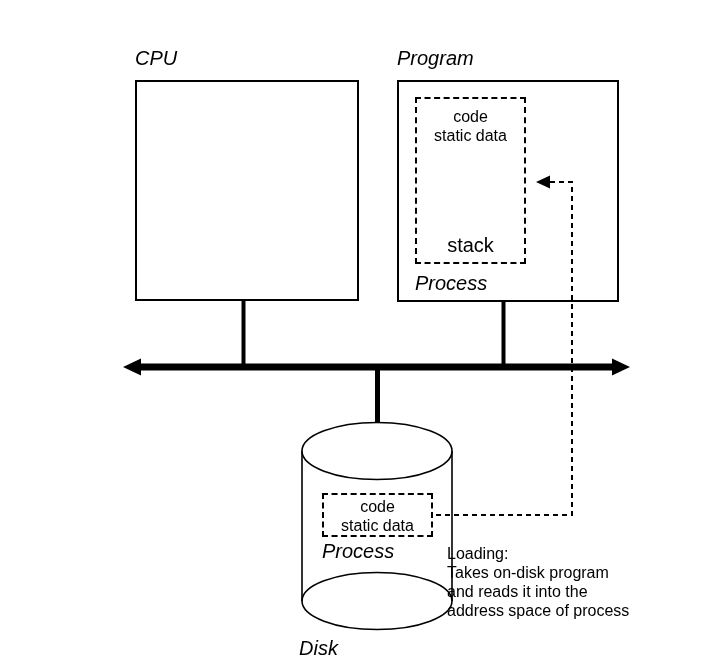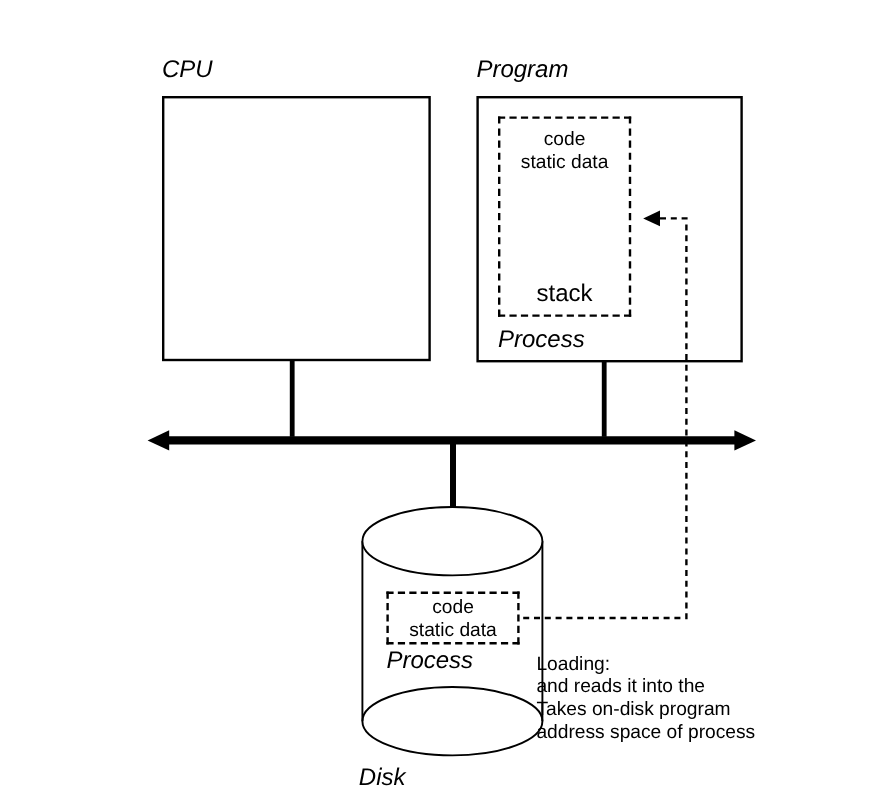--- a/index.html
+++ b/index.html
@@ -127,18 +127,18 @@
       <div>code</div>
       <div>static data</div>
     </div>
   </div>
   <div class="label label-big program-label">Process</div>
 
   <div class="label label-big disk-label">Disk</div>
 
   <div class="loading-note">
     <div>Loading:</div>
+    <div>Takes on-disk program</div>
     <div>and reads it into the</div>
-    <div>Takes on-disk program</div>
     <div>address space of process</div>
   </div>
 
 </div>
 
 </body></html>

